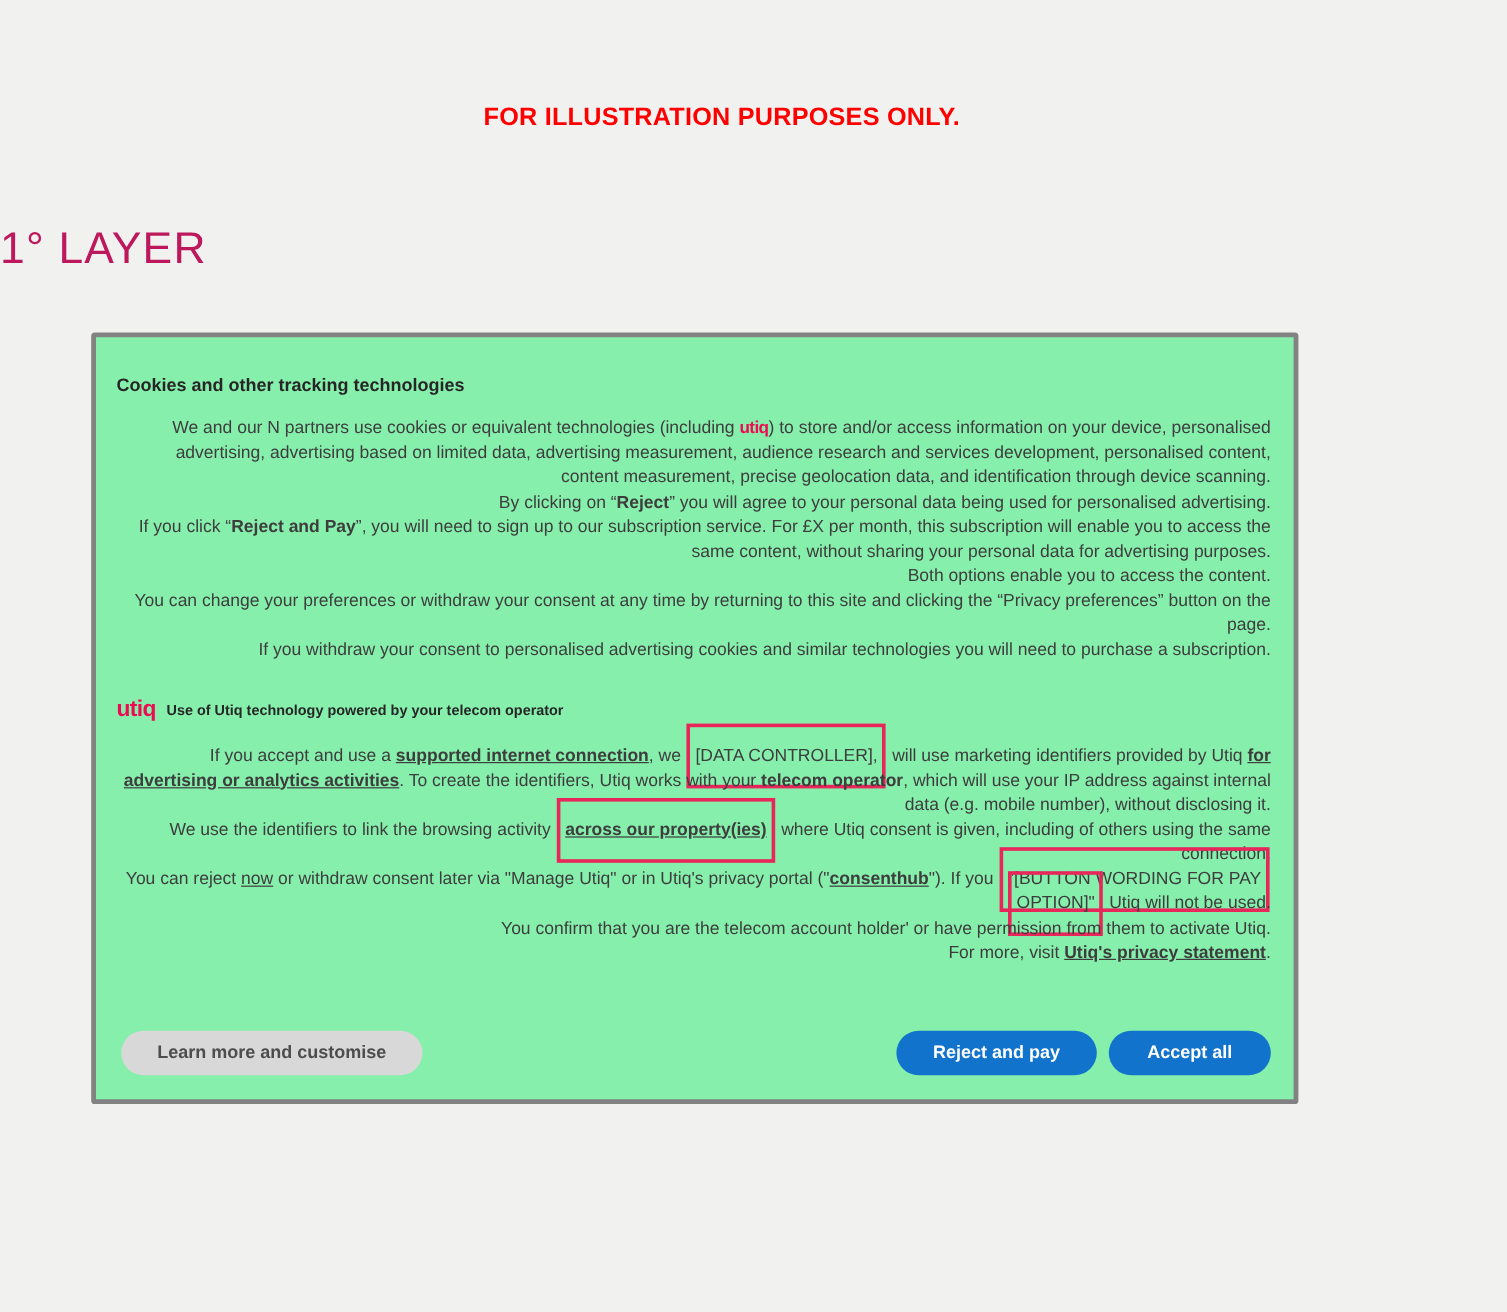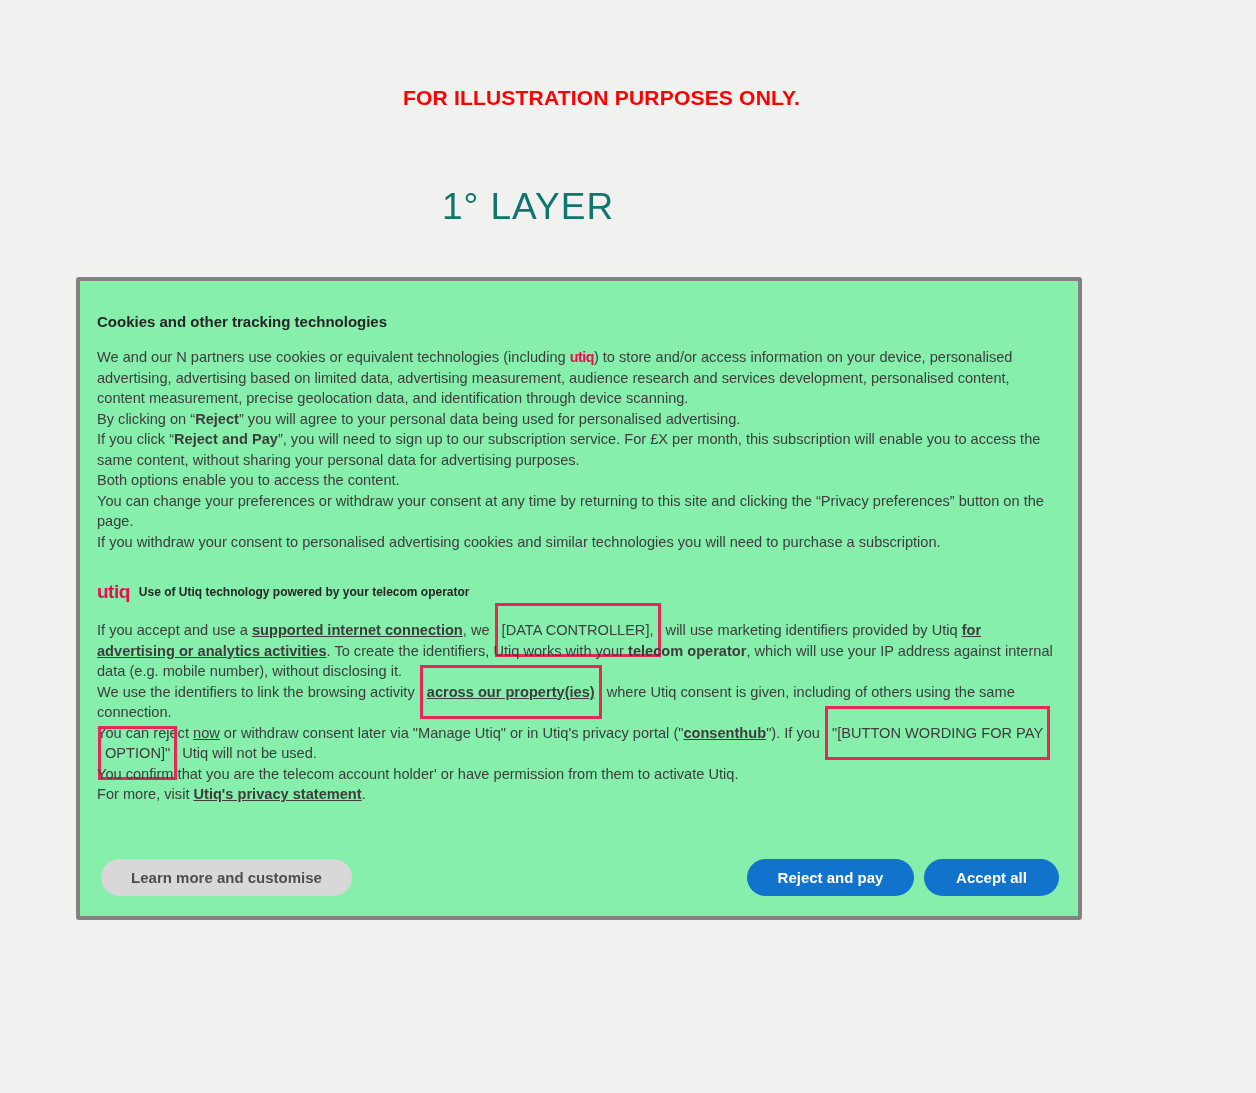--- a/index.html
+++ b/index.html
@@ -15,36 +15,36 @@
     font-family:"Liberation Sans", sans-serif;
     overflow:hidden;
   }
   .disclaimer{
     position:absolute;top:86px;left:0;width:1203px;
     text-align:center;
     color:#ff0000;font-size:21px;font-weight:bold;letter-spacing:0.2px;
   }
   .layer-title{
     position:absolute;top:186px;left:0;width:1056px;
-    text-align:center;
-    color:#0f766e;font-size:37px;font-weight:400;letter-spacing:1px;
+    text-align:left;
+    color:#be185d;font-size:37px;font-weight:400;letter-spacing:1px;
   }
   .dialog{
     position:absolute;left:76px;top:277px;width:1006px;height:643px;
     background:#86efac;
     border:4px solid #828282;
     border-radius:3px;
     padding:32px 19px 20px 17px;
   }
   .dialog-heading{
     font-size:15px;font-weight:bold;color:#262626;
     margin-bottom:17px;
   }
   .para{
-    font-size:14.6px;line-height:20.5px;color:#3d3d3d;
+    font-size:14.6px;line-height:20.5px;color:#3d3d3d;text-align:right;
   }
   .b{font-weight:bold;}
   .u{text-decoration:underline;}
   .hl{
     border:3px solid var(--hl);
     padding:16px 4px;
     margin:0 1px;
     -webkit-box-decoration-break:clone;
     box-decoration-break:clone;
   }

